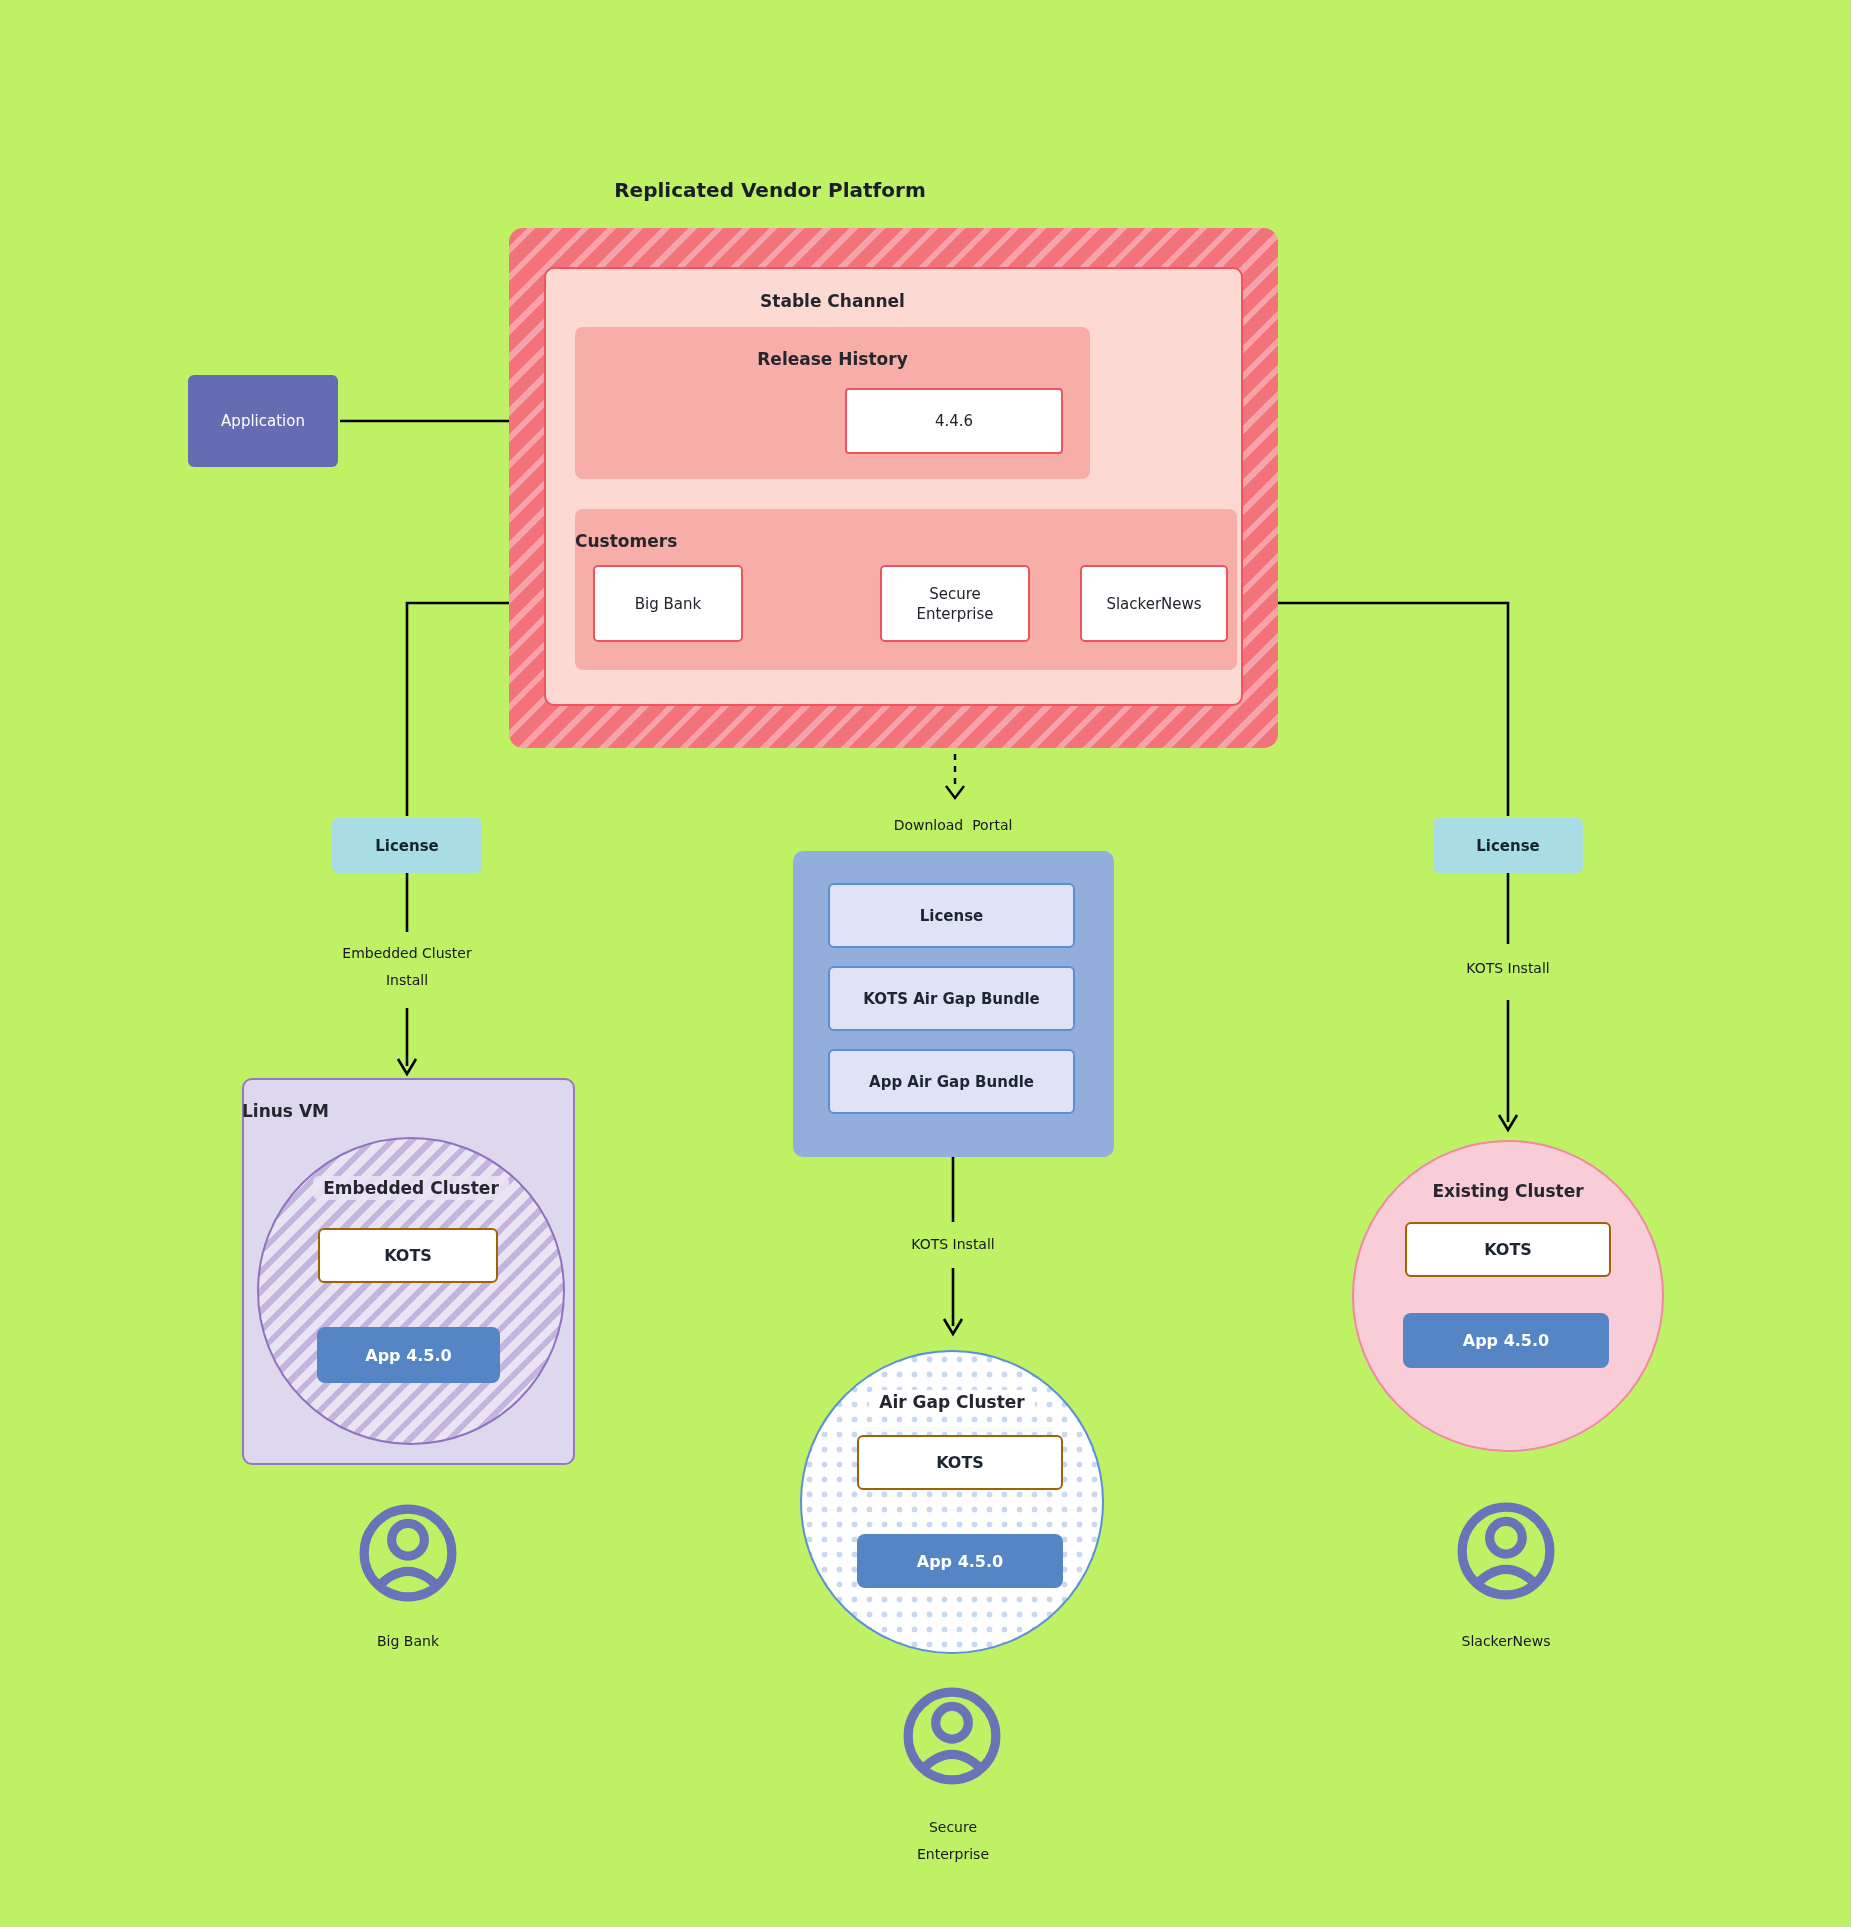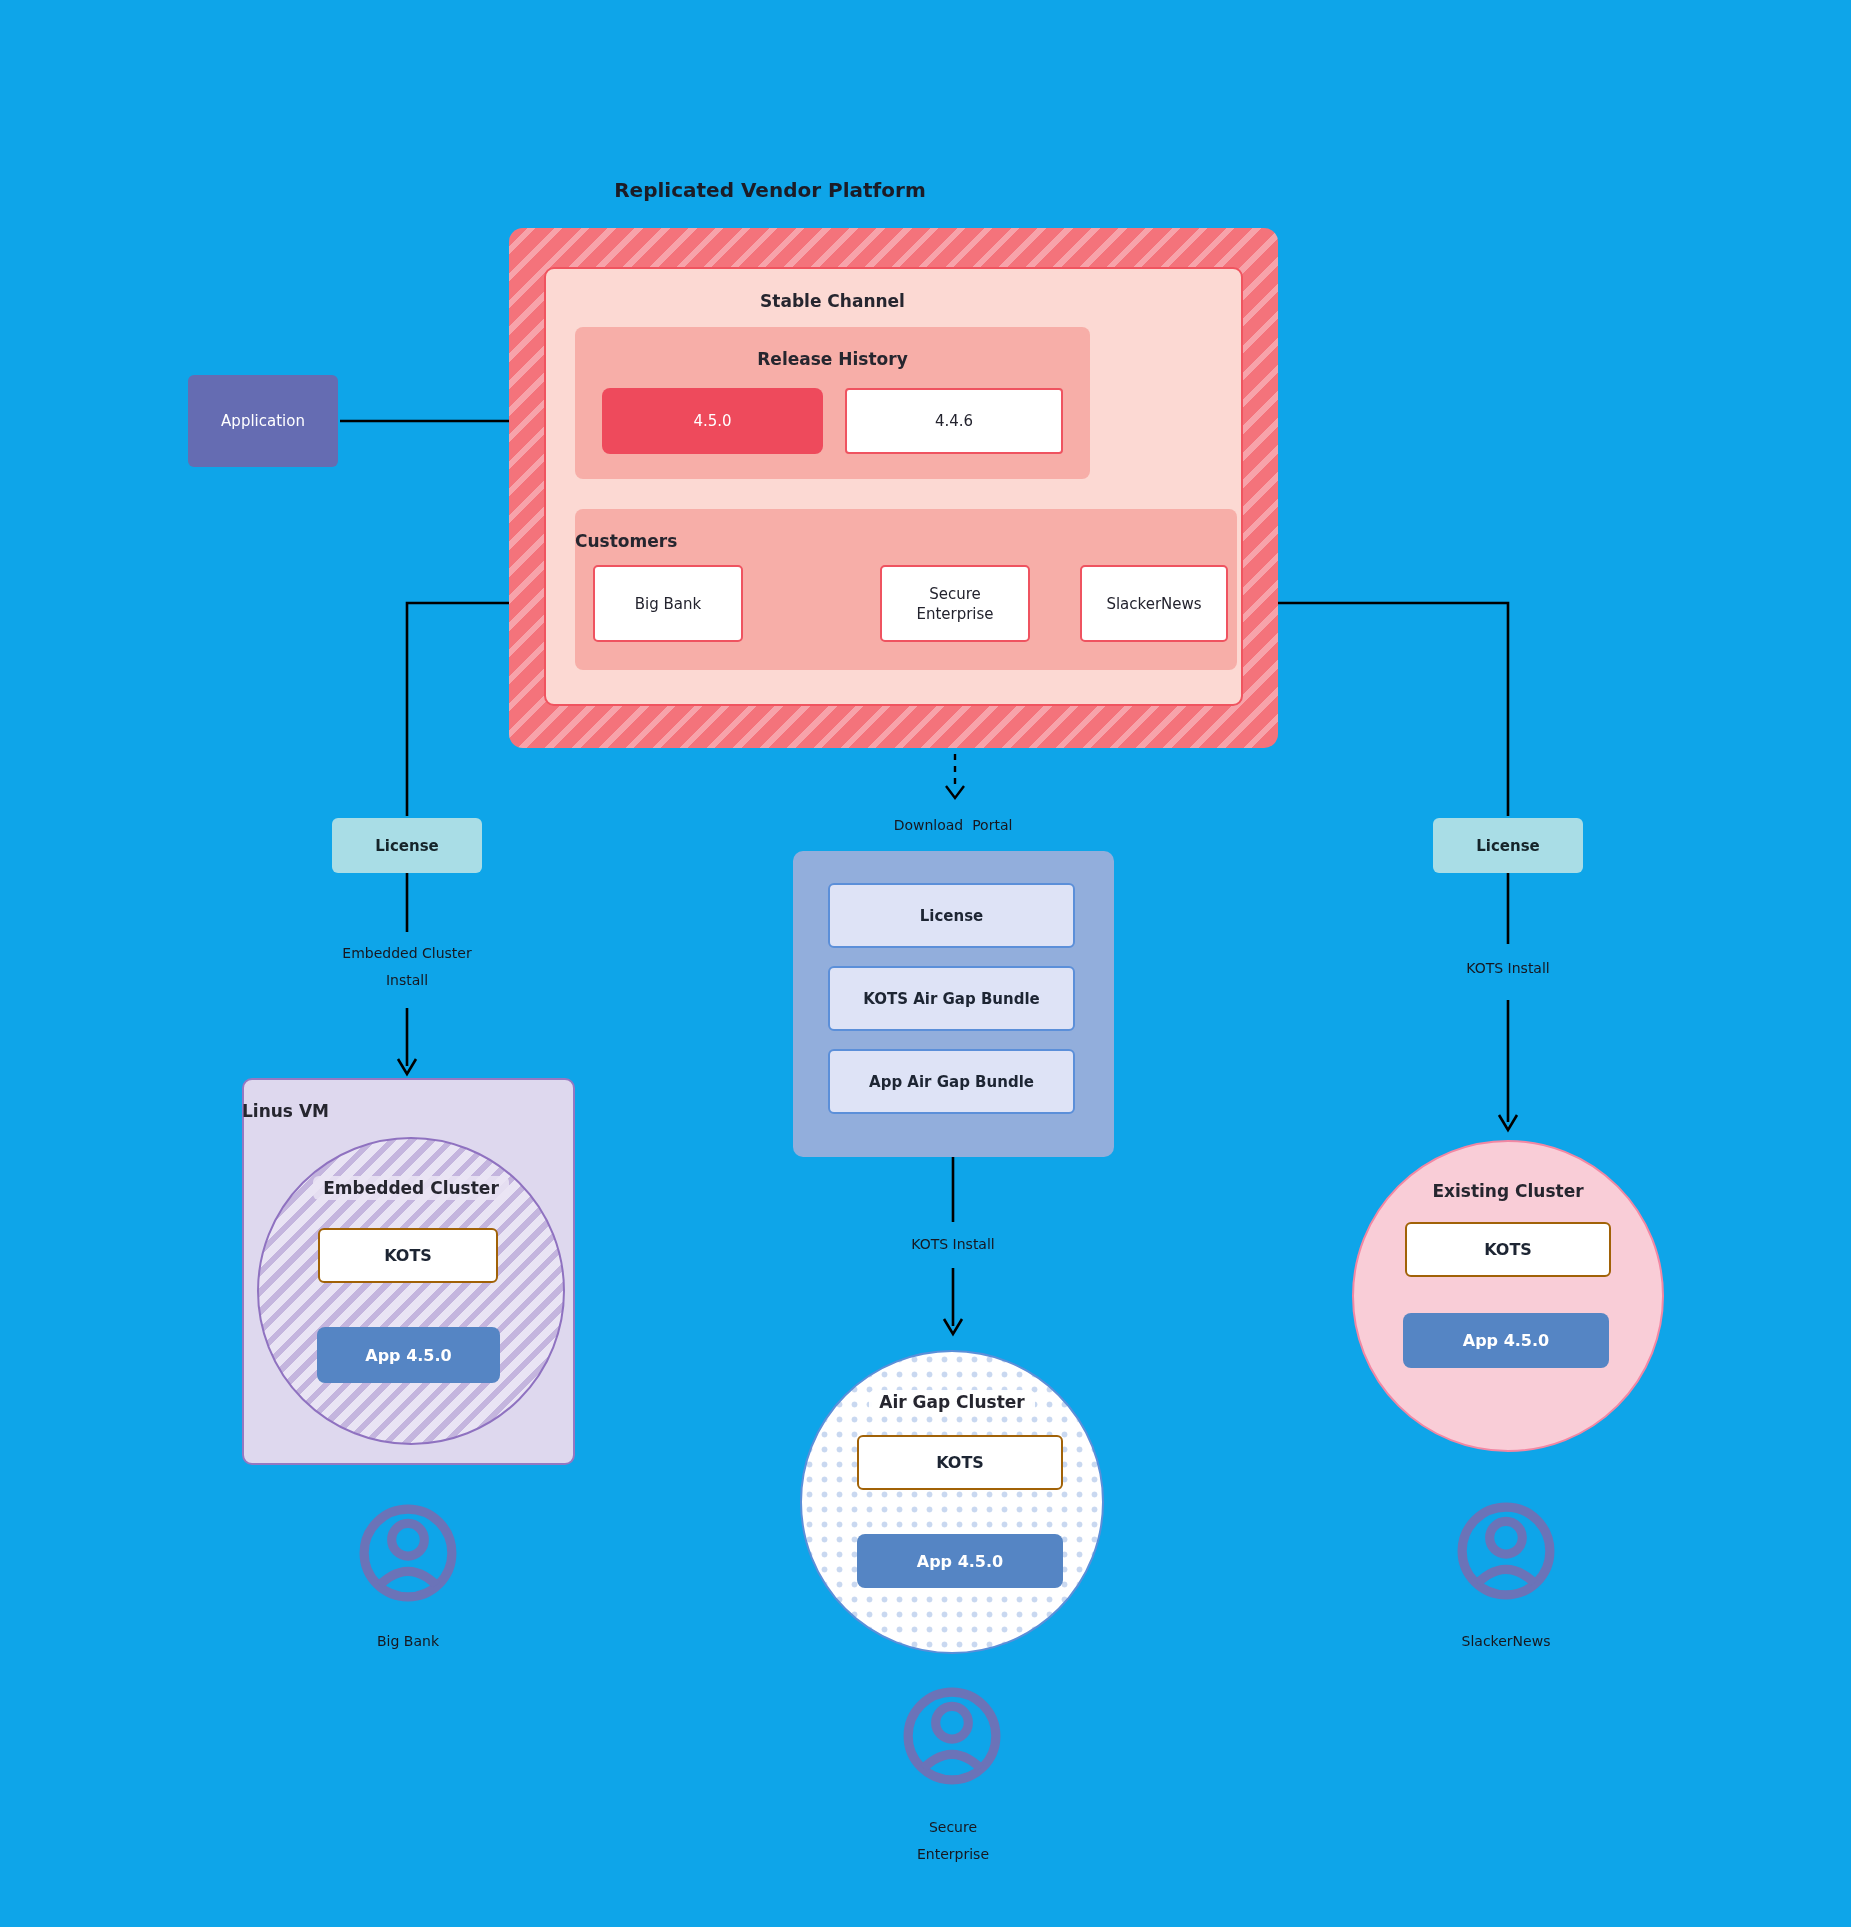--- a/index.html
+++ b/index.html
@@ -1,17 +1,17 @@
 <!DOCTYPE html>
 <html><head>
 <meta charset="utf-8">
 <style>
   html,body{margin:0;padding:0;background:#ffffff;}
   body{font-family:"DejaVu Sans","Liberation Sans",sans-serif;color:#23232e;}
-  .canvas{position:relative;width:1851px;height:1927px;background:#0ea5e9;overflow:hidden;}
+  .canvas{position:relative;width:1851px;height:1927px;background:#bef264;overflow:hidden;}
   .abs{position:absolute;box-sizing:border-box;}
   .center{display:flex;align-items:center;justify-content:center;text-align:center;}
   .preline{white-space:pre-line;}
   .pre{white-space:pre;}
 
   .title{font-size:20px;font-weight:700;color:#1c1c26;}
   .section-label{font-size:17px;font-weight:700;color:#26262f;}
   .flow-label{font-size:14px;font-weight:400;color:#17171f;line-height:27px;}
 
   .platform-box{background:repeating-linear-gradient(135deg,#f4737b 0 13px,#f7a3aa 13px 19px);border-radius:14px;}
@@ -90,21 +90,20 @@
   </svg>
 
   <div class="abs title" style="left:520px;top:178px;width:500px;text-align:center;">Replicated Vendor Platform</div>
 
   <div class="abs platform-box" style="left:509px;top:228px;width:769px;height:520px;"></div>
   <div class="abs channel-box" style="left:544px;top:267px;width:699px;height:439px;"></div>
   <div class="abs section-label" style="left:575px;top:291px;width:515px;text-align:center;">Stable Channel</div>
 
   <div class="abs salmon-box" style="left:575px;top:327px;width:515px;height:152px;"></div>
   <div class="abs section-label" style="left:575px;top:349px;width:515px;text-align:center;">Release History</div>
-  <div class="abs release-hot center" style="left:602px;top:388px;width:221px;height:66px;">4.5.0</div>
   <div class="abs release-old center" style="left:845px;top:388px;width:218px;height:66px;">4.4.6</div>
 
   <div class="abs salmon-box" style="left:575px;top:509px;width:662px;height:161px;"></div>
   <div class="abs section-label" style="left:575px;top:531px;width:515px;text-align:left;">Customers</div>
   <div class="abs customer-box center" style="left:593px;top:565px;width:150px;height:77px;">Big Bank</div>
   <div class="abs customer-box center preline" style="left:880px;top:565px;width:150px;height:77px;">Secure
 Enterprise</div>
   <div class="abs customer-box center" style="left:1080px;top:565px;width:148px;height:77px;">SlackerNews</div>
 
   <div class="abs application-box center" style="left:188px;top:375px;width:150px;height:92px;">Application</div>

